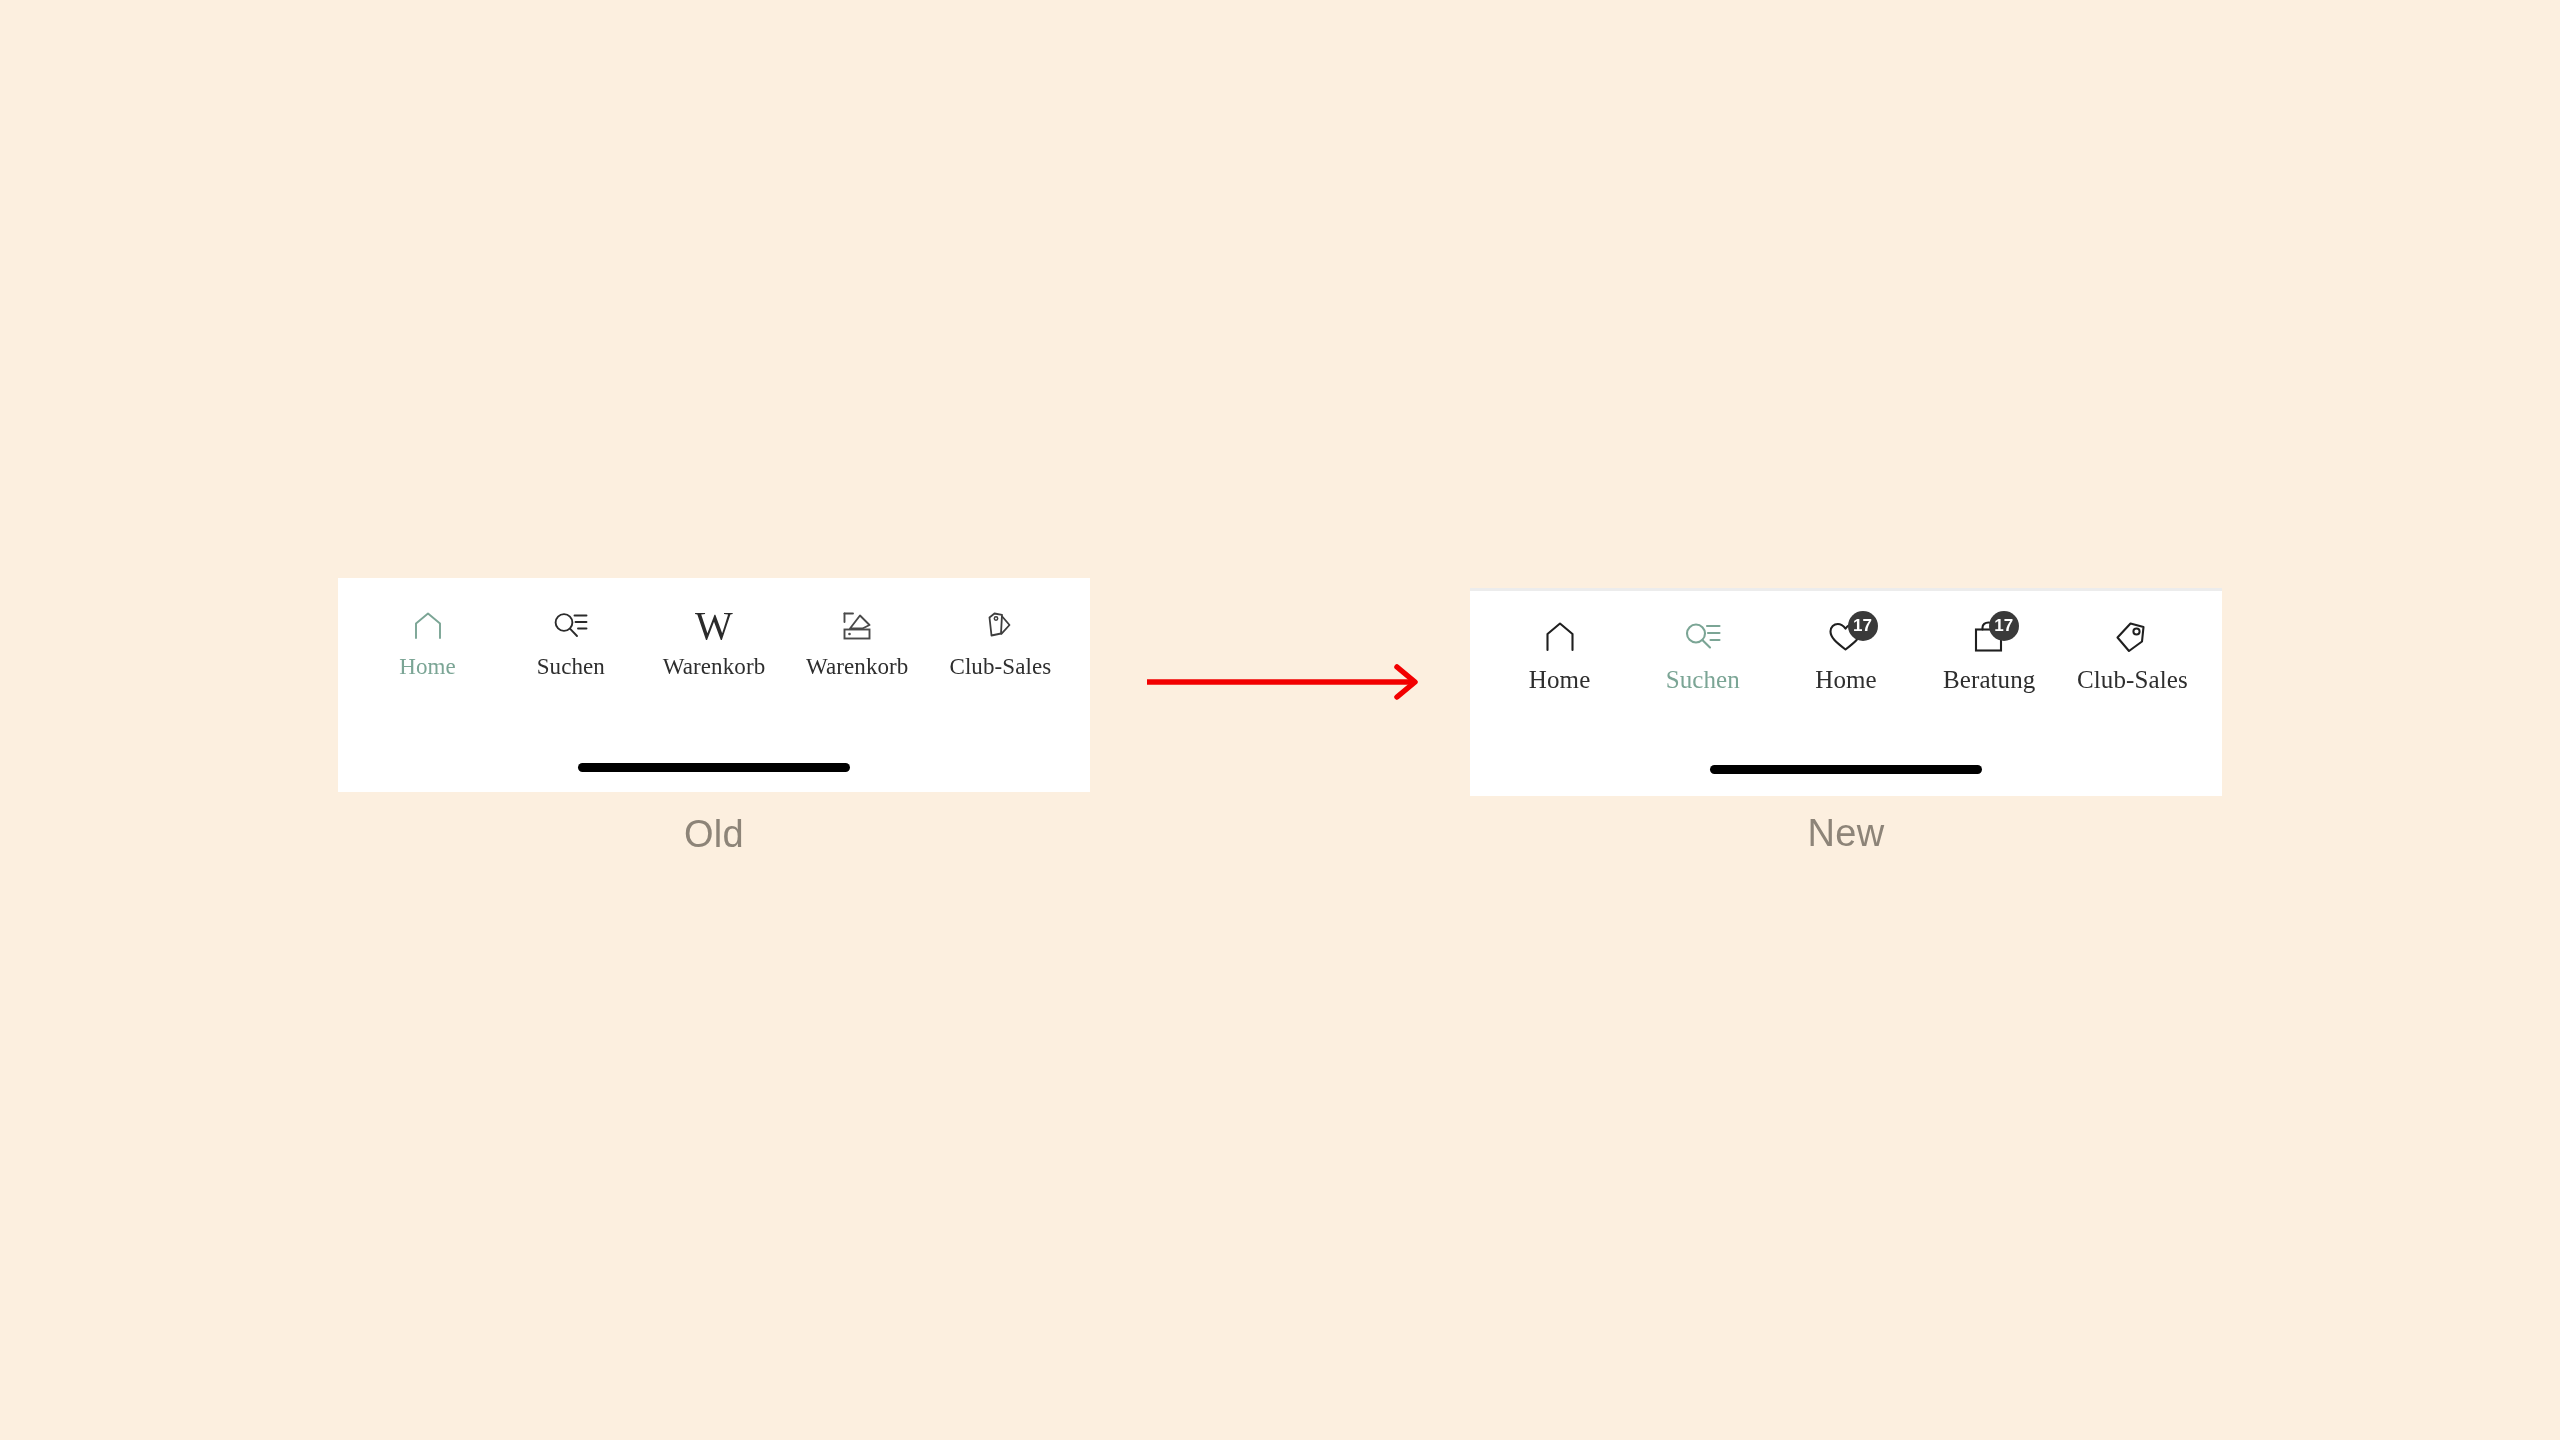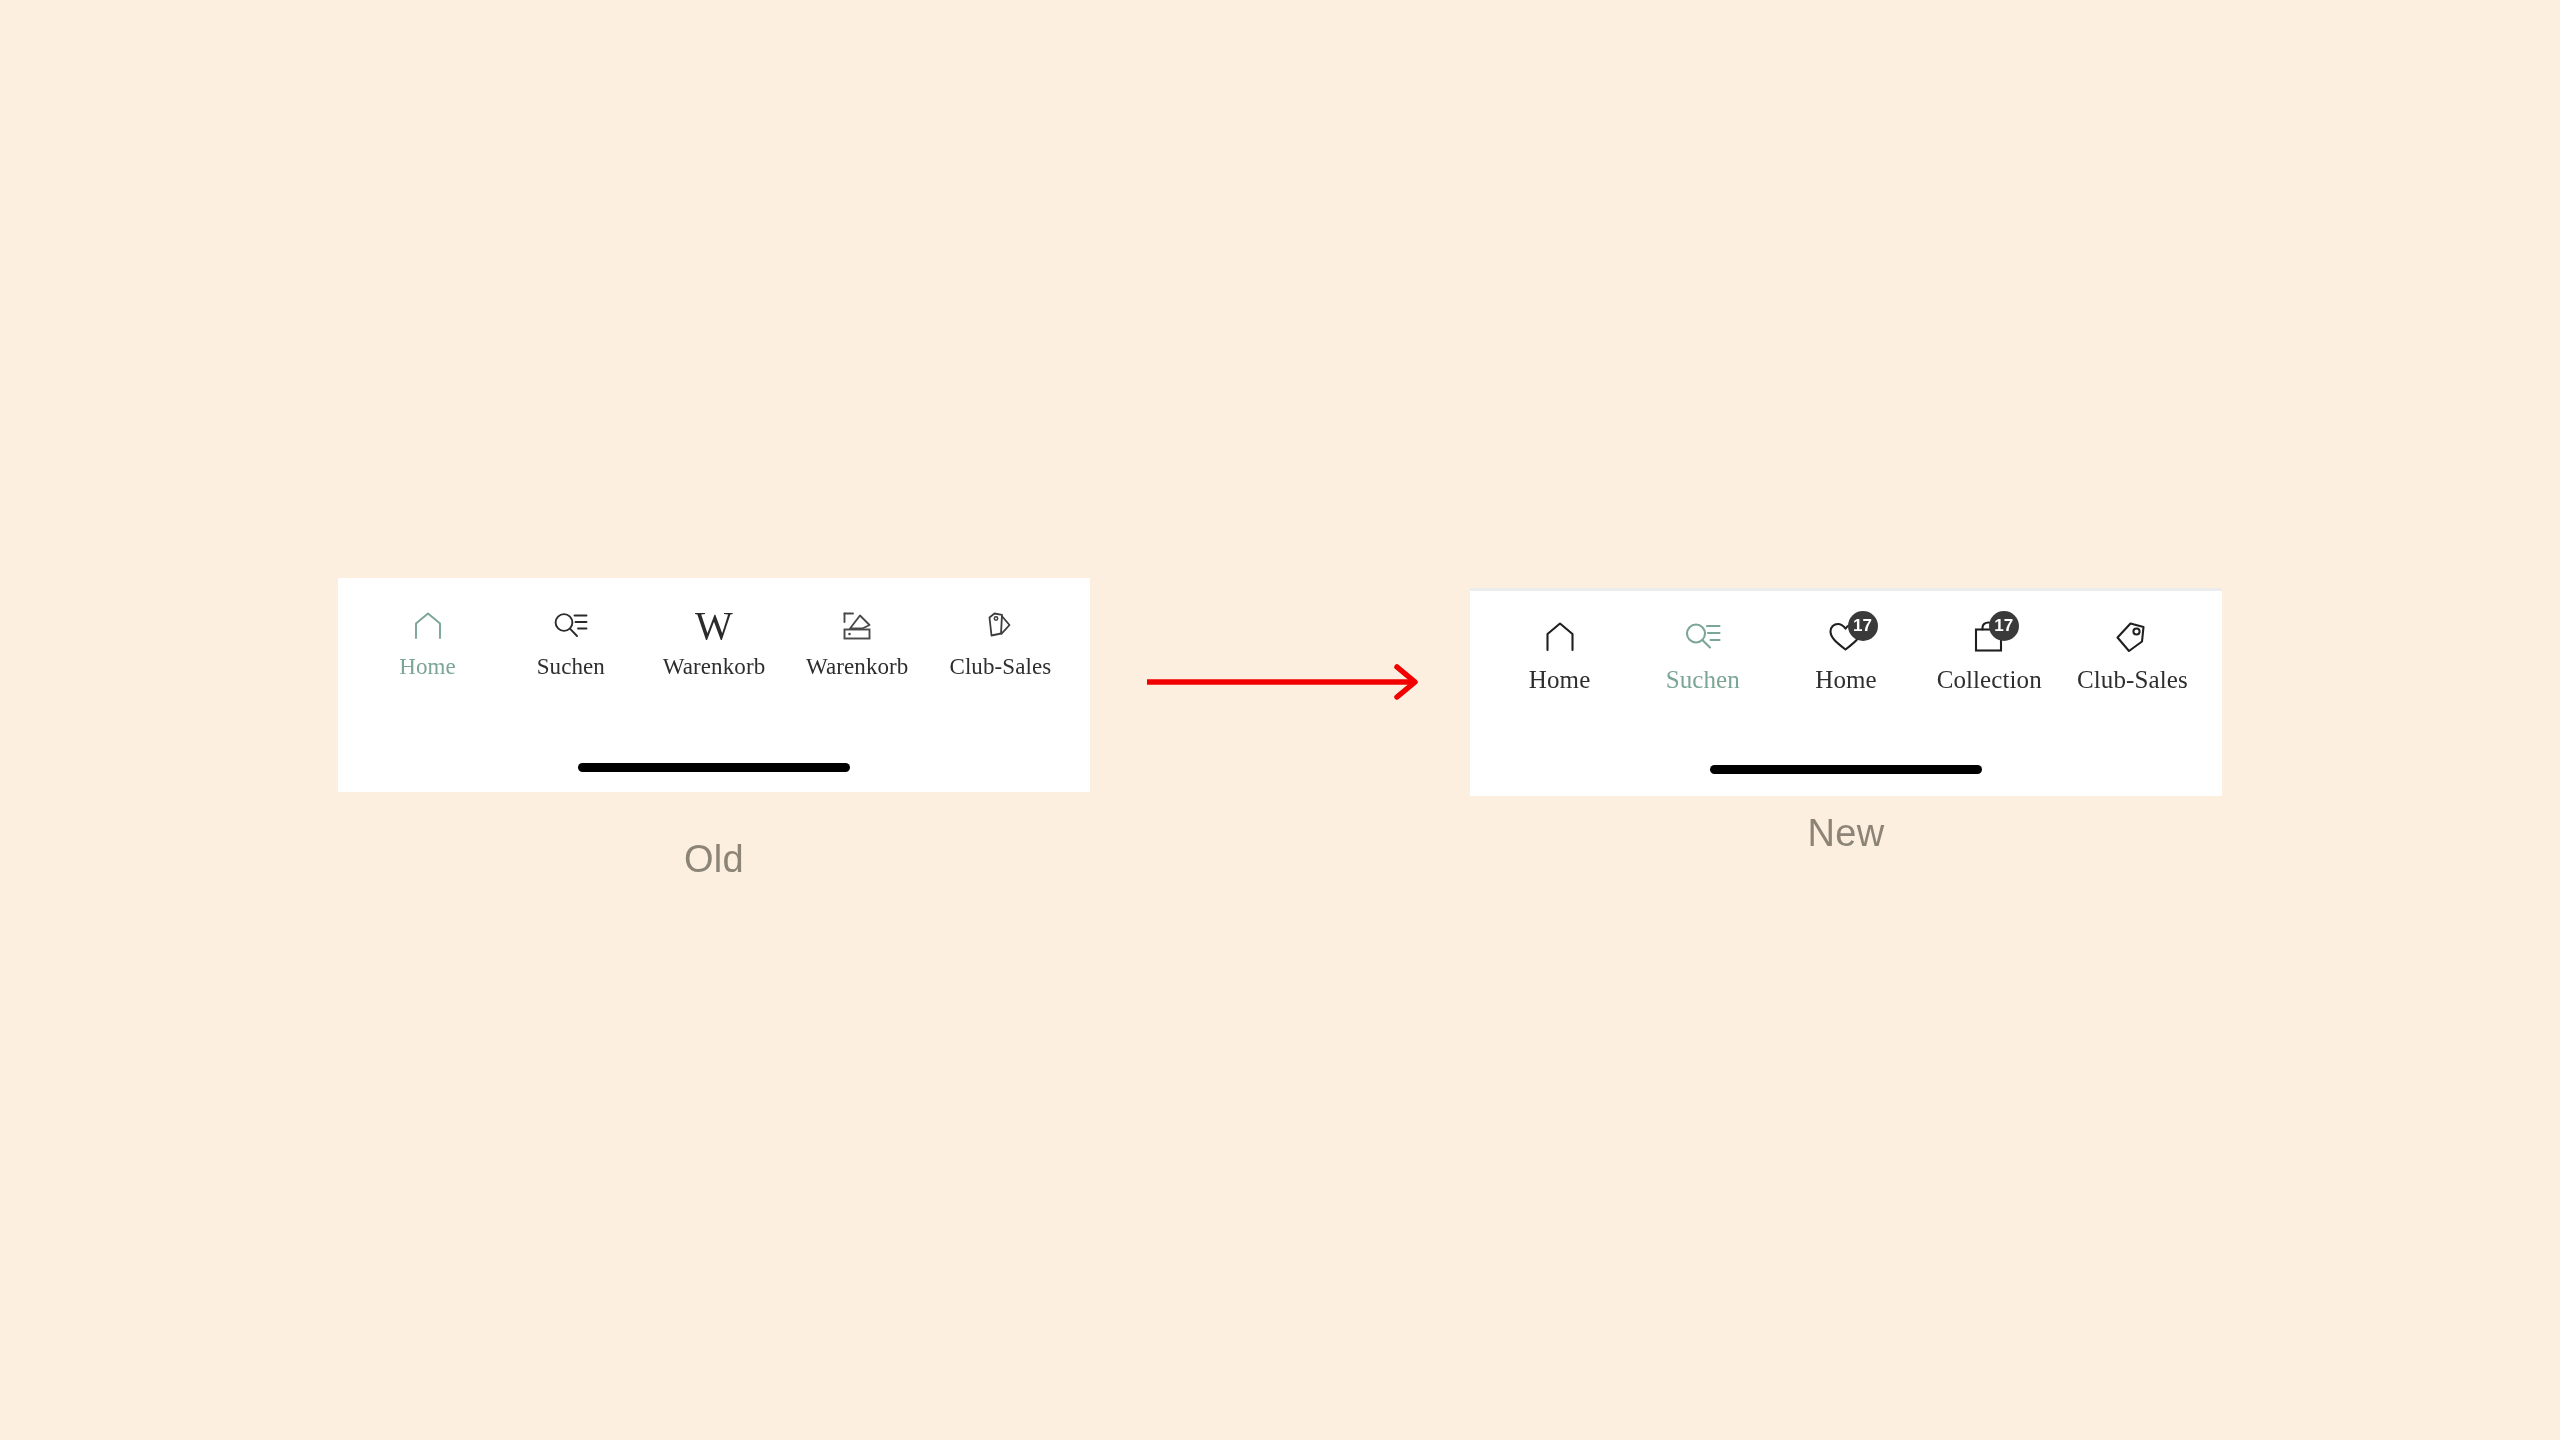--- a/index.html
+++ b/index.html
@@ -134,21 +134,21 @@
 
   .home-indicator {
     width: 272px;
     height: 9px;
     border-radius: 6px;
     background: #000000;
   }
 
   
   .caption {
-    margin-top: 46px;
+    margin-top: 21px;
     font-size: 38px;
     color: #8d8478;
     letter-spacing: 0.3px;
     font-family: "Liberation Sans", sans-serif;
   }
   #group-new .caption { margin-top: 16px; }
 
   
   #transition-arrow {
     position: absolute;
@@ -278,21 +278,21 @@
         </div>
 
         <div class="tab-item">
           <span class="tab-icon-wrap">
             <svg width="40" height="38" viewBox="0 0 40 38" fill="none">
               <path d="M13.5 11.5 V9.5 C13.5 6.4 16 4.5 19.5 4.5 C23 4.5 25.5 6.4 25.5 9.5 V11.5" stroke="#1f1f1f" stroke-width="2.1" stroke-linecap="round" fill="none"></path>
               <rect x="7" y="11.5" width="25" height="21" stroke="#1f1f1f" stroke-width="2.1" fill="none"></rect>
             </svg>
             <span class="tab-badge" id="badge-warenkorb">17</span>
           </span>
-          <span class="tab-label">Collection</span>
+          <span class="tab-label">Beratung</span>
         </div>
 
         <div class="tab-item">
           <span class="tab-icon-wrap">
             <svg width="40" height="38" viewBox="0 0 40 38" fill="none">
               <path d="M18.5 5.5 L31.5 9 L30 23.5 L17 33 L5.5 19.5 Z" stroke="#1f1f1f" stroke-width="2.1" stroke-linejoin="round" fill="none"></path>
               <circle cx="24.5" cy="13.5" r="3.1" stroke="#1f1f1f" stroke-width="2" fill="none"></circle>
             </svg>
           </span>
           <span class="tab-label">Club-Sales</span>

